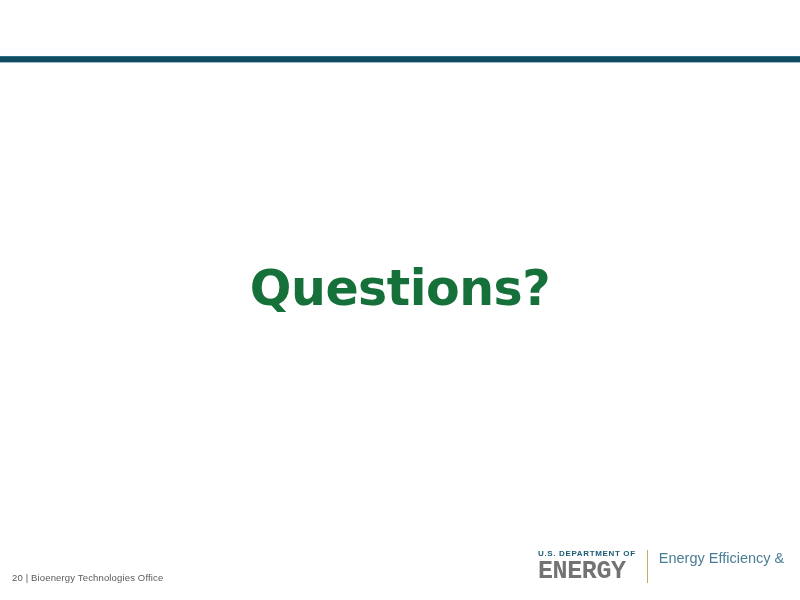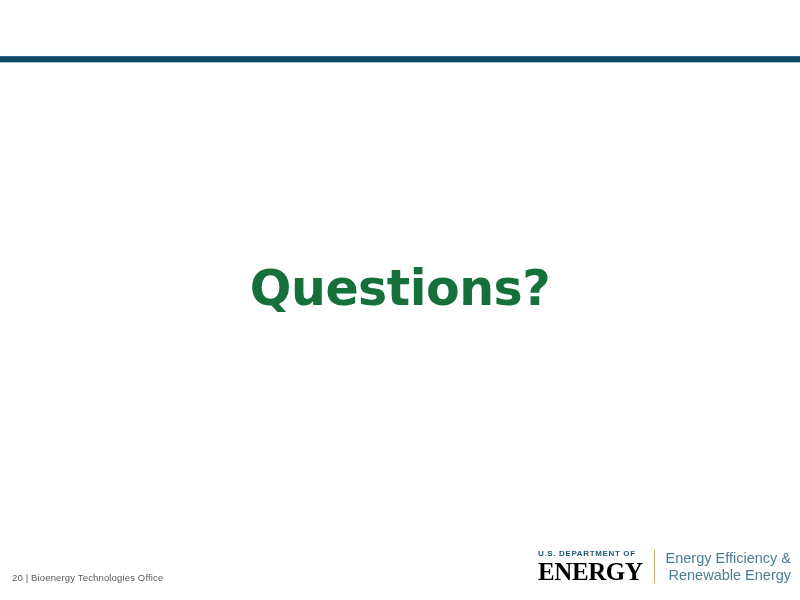--- a/index.html
+++ b/index.html
@@ -104,24 +104,24 @@
     font-family: "Liberation Sans", sans-serif;
     font-size: 8px;
     font-weight: bold;
     color: #1b5b74;
     letter-spacing: 0.65px;
     line-height: 1;
     white-space: nowrap;
   }
 
   .doe-energy {
-    font-family: Liberation Serif, serif;
+    font-family: Liberation Mono, monospace;
     font-size: 25px;
     font-weight: bold;
-    color: #000000;
+    color: #737373;
     letter-spacing: -0.4px;
     line-height: 1.04;
     white-space: nowrap;
     margin-top: 1px;
   }
 
   .doe-divider {
     width: 1px;
     height: 33px;
     background: #c9a96a;
@@ -163,17 +163,16 @@
   <div class="footer-note">20 | Bioenergy Technologies Office</div>
 
   <div class="doe-logo">
     <div class="doe-left">
       <div class="doe-dept">U.S. DEPARTMENT OF</div>
       <div class="doe-energy">ENERGY</div>
     </div>
     <div class="doe-divider"></div>
     <div class="doe-right">
       <div class="doe-eere-line">Energy Efficiency &amp;</div>
-      <div class="doe-eere-line">Renewable Energy</div>
     </div>
   </div>
 
 </div>
 
 </body></html>

